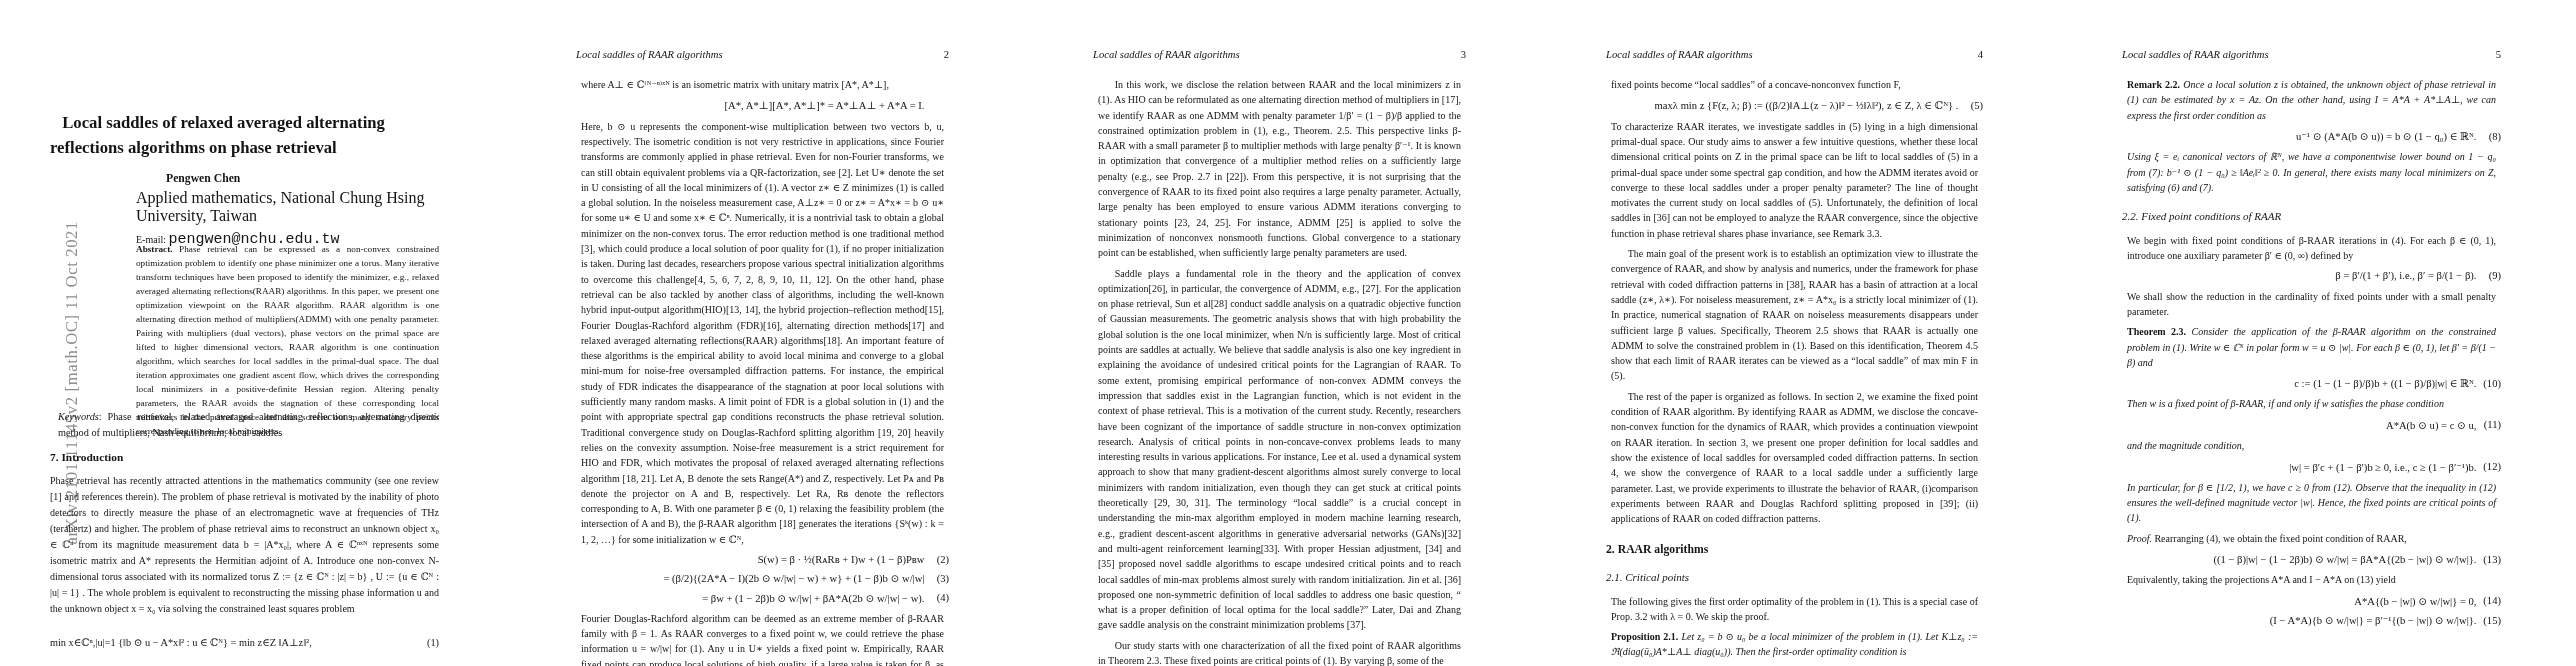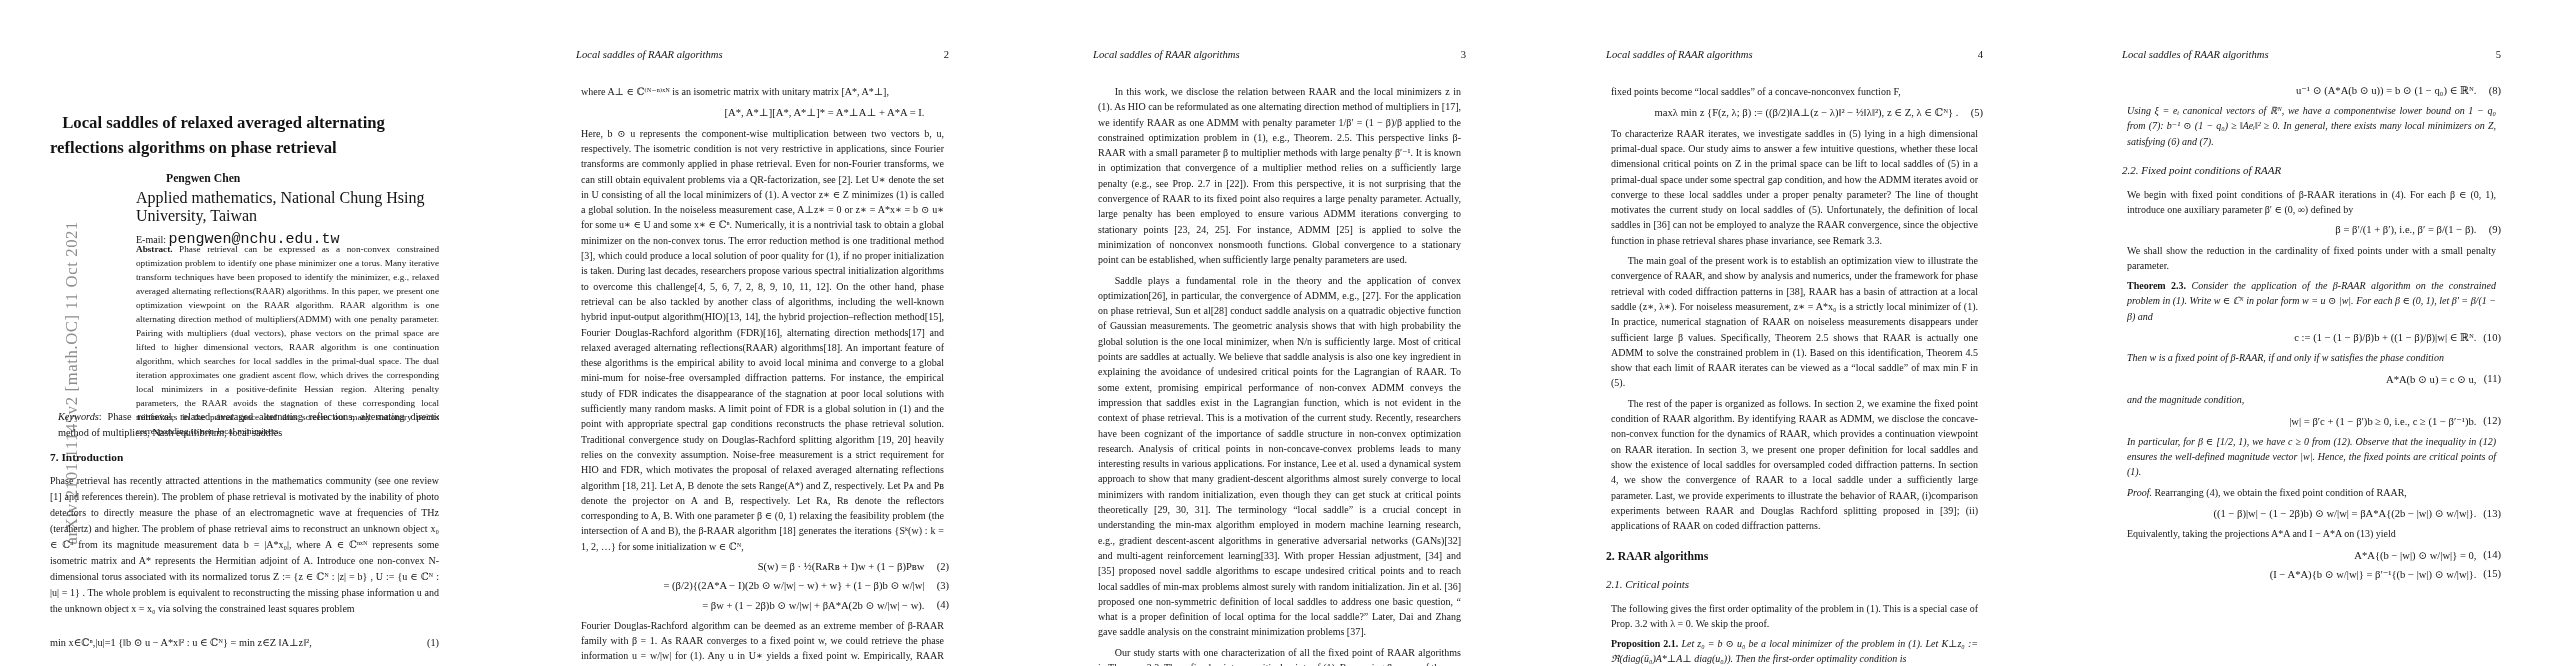--- a/index.html
+++ b/index.html
@@ -1,21 +1,21 @@
 <!DOCTYPE html>
 <html style="font-size:9px"><head>
 <meta charset="utf-8">
 <style>
   html,body{margin:0;padding:0;background:#ffffff;}
   body{width:2576px;height:667px;position:relative;overflow:hidden;
        font-family:"Liberation Serif","DejaVu Serif",serif;color:#141414;
        -webkit-font-smoothing:antialiased;}
   .page{position:absolute;top:0;height:667px;overflow:hidden;}
   .hdr{display:flex;justify-content:space-between;align-items:baseline;
-       font-style:italic;font-size:10.6px;margin-bottom:24px;}
+       font-style:italic;font-size:10.6px;margin-bottom:17px;}
   .hdr .num{font-style:normal;font-size:10.6px;}
   p.body{font-size:10px;line-height:15.3px;text-align:justify;margin:5px;text-indent:16.7px;}
   p.noindent{text-indent:0;}
   p.it{font-style:italic;}
   .eq{display:flex;align-items:center;font-size:10.6px;margin:7.2px 0;}
   .eq .eqbody{flex:1;text-align:right;}
   .eq .eqnum{text-align:right;min-width:24.5px;}
   .sec{font-weight:bold;font-size:11.7px;margin:16.7px 0 12.2px;}
   .subsec{font-style:italic;font-size:11px;margin:14.5px 0 11px;}
   .thm .lbl{font-weight:bold;font-style:normal;}
@@ -138,20 +138,21 @@
       <p class="body noindent it">and the second-order necessary condition is that for all ξ ∈ ℝᴺ,</p>
     </div>
 </div>
 
 <div class="page" style="left:2122px;width:379px;padding-top:49px;">
   <div class="hdr">
     <span>Local saddles of RAAR algorithms</span>
     <span class="num">5</span>
   </div>
   <div>
+      <p class="body noindent thm"><span class="lbl">Remark 2.2.</span> <span class="txt">Once a local solution z is obtained, the unknown object of phase retrieval in (1) can be estimated by x = Az.  On the other hand, using I = A*A + A*⊥A⊥, we can express the first order condition as</span></p>
       <div class="eq">
         <span class="eqbody">u⁻¹ ⊙ (A*A(b ⊙ u)) = b ⊙ (1 − q₀) ∈ ℝᴺ.</span>
         <span class="eqnum">(8)</span>
       </div>
       <p class="body noindent it">Using ξ = eᵢ canonical vectors of ℝᴺ, we have a componentwise lower bound on 1 − q₀ from (7): b⁻¹ ⊙ (1 − q₀) ≥ ‖Aeᵢ‖² ≥ 0. In general, there exists many local minimizers on Z, satisfying (6) and (7).</p>
       <div class="subsec">2.2. Fixed point conditions of RAAR</div>
       <p class="body noindent">We begin with fixed point conditions of β-RAAR iterations in (4). For each β ∈ (0, 1), introduce one auxiliary parameter β′ ∈ (0, ∞) defined by</p>
       <div class="eq">
         <span class="eqbody">β = β′/(1 + β′), i.e., β′ = β/(1 − β).</span>
         <span class="eqnum">(9)</span>

